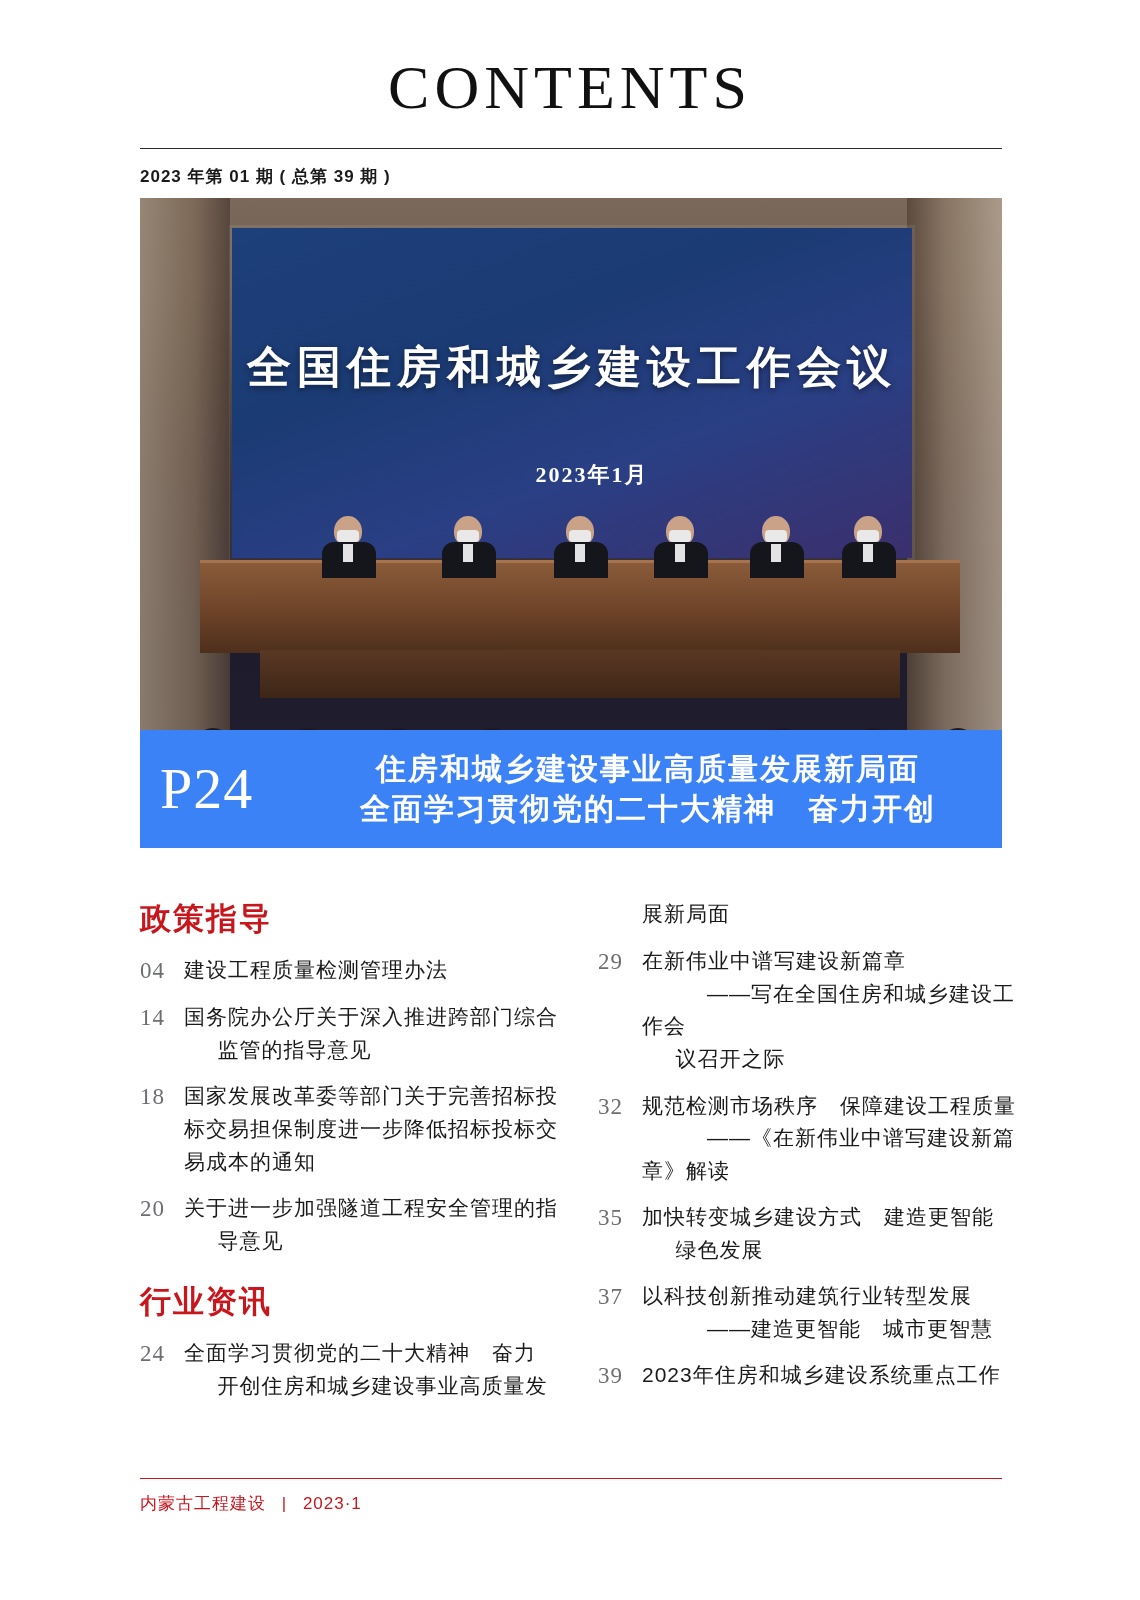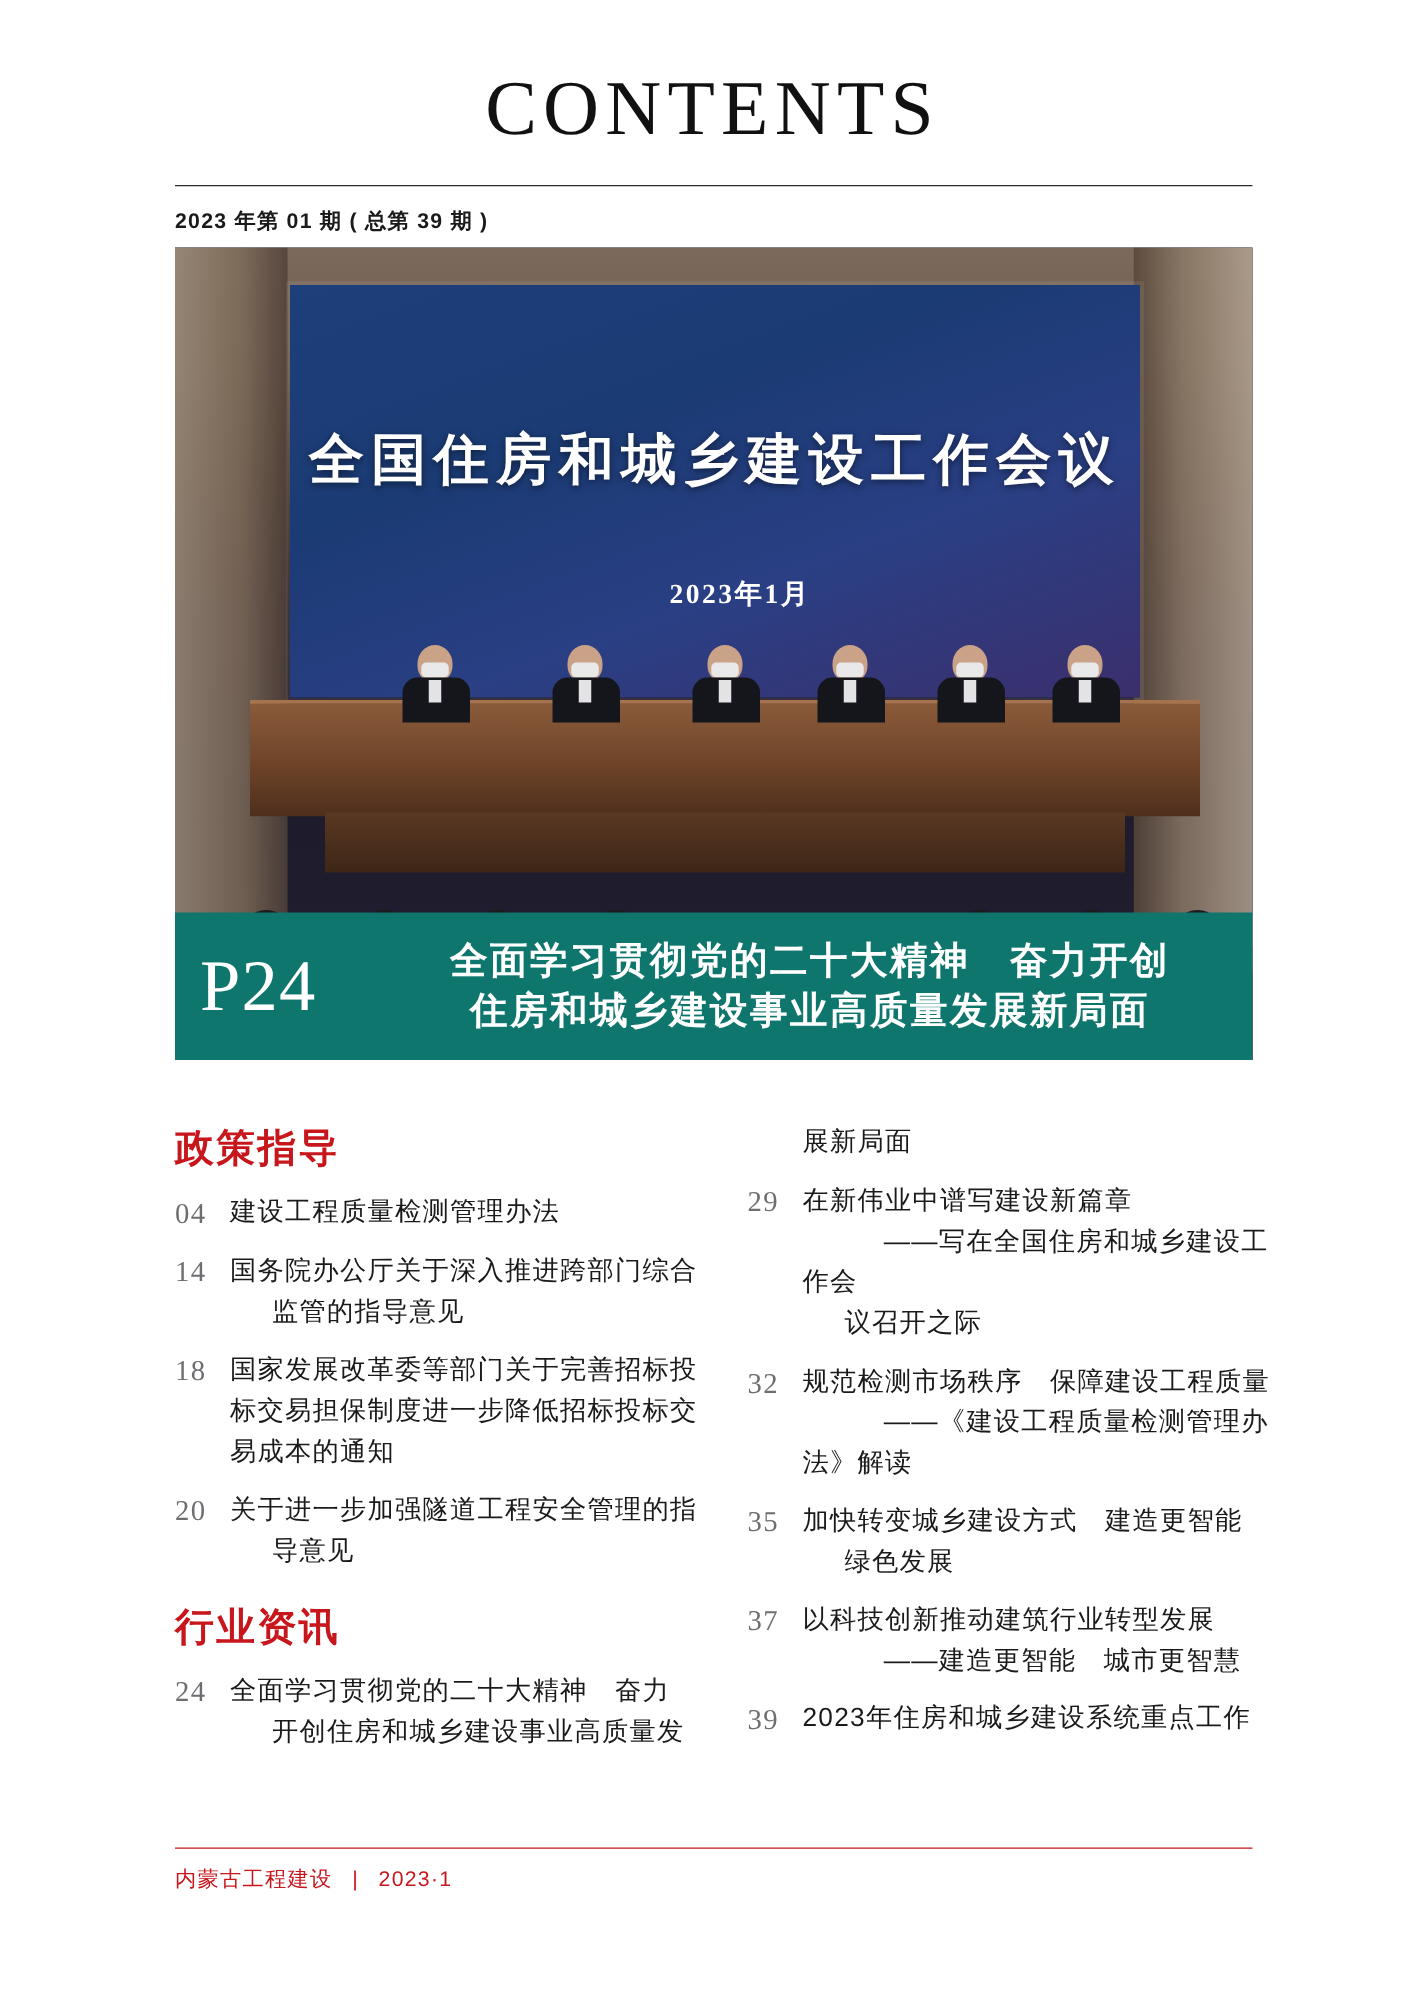--- a/index.html
+++ b/index.html
@@ -215,21 +215,21 @@
     background: linear-gradient(180deg, #3a2a3c, #2c2031);
   }
 
   
   .banner {
     position: absolute;
     left: 0;
     bottom: 0;
     width: 862px;
     height: 118px;
-    background: #0f766e;
+    background: #3b82f6;
     display: flex;
     align-items: center;
   }
   .banner-page {
     color: #ffffff;
     font-family: "Liberation Serif", serif;
     font-size: 58px;
     font-weight: 400;
     letter-spacing: 1px;
     padding-left: 20px;
@@ -416,22 +416,22 @@
         </div>
       <div class="aud" style="left:775px">
           <span class="h"></span>
           <span class="b"></span>
         </div>
     </div>
 
     <div class="banner">
       <div class="banner-page">P24</div>
       <div class="banner-text">
+        <div>住房和城乡建设事业高质量发展新局面</div>
         <div>全面学习贯彻党的二十大精神　奋力开创</div>
-        <div>住房和城乡建设事业高质量发展新局面</div>
       </div>
     </div>
   </div>
 
   <div class="toc">
 
     <div class="col">
       <div class="section-head">政策指导</div>
 
       <div class="entry">
@@ -491,21 +491,21 @@
           <span>在新伟业中谱写建设新篇章</span>
           <span class="dash">——写在全国住房和城乡建设工作会</span>
           <span class="indent">议召开之际</span>
         </div>
       </div>
 
       <div class="entry">
         <div class="entry-num">32</div>
         <div class="entry-title">
           <span>规范检测市场秩序　保障建设工程质量</span>
-          <span class="dash">——《建设工程质量检测管理办法》解读</span>
+          <span class="dash">——《在新伟业中谱写建设新篇章》解读</span>
         </div>
       </div>
 
       <div class="entry">
         <div class="entry-num">35</div>
         <div class="entry-title">
           <span>加快转变城乡建设方式　建造更智能</span>
           <span class="indent">绿色发展</span>
         </div>
       </div>

